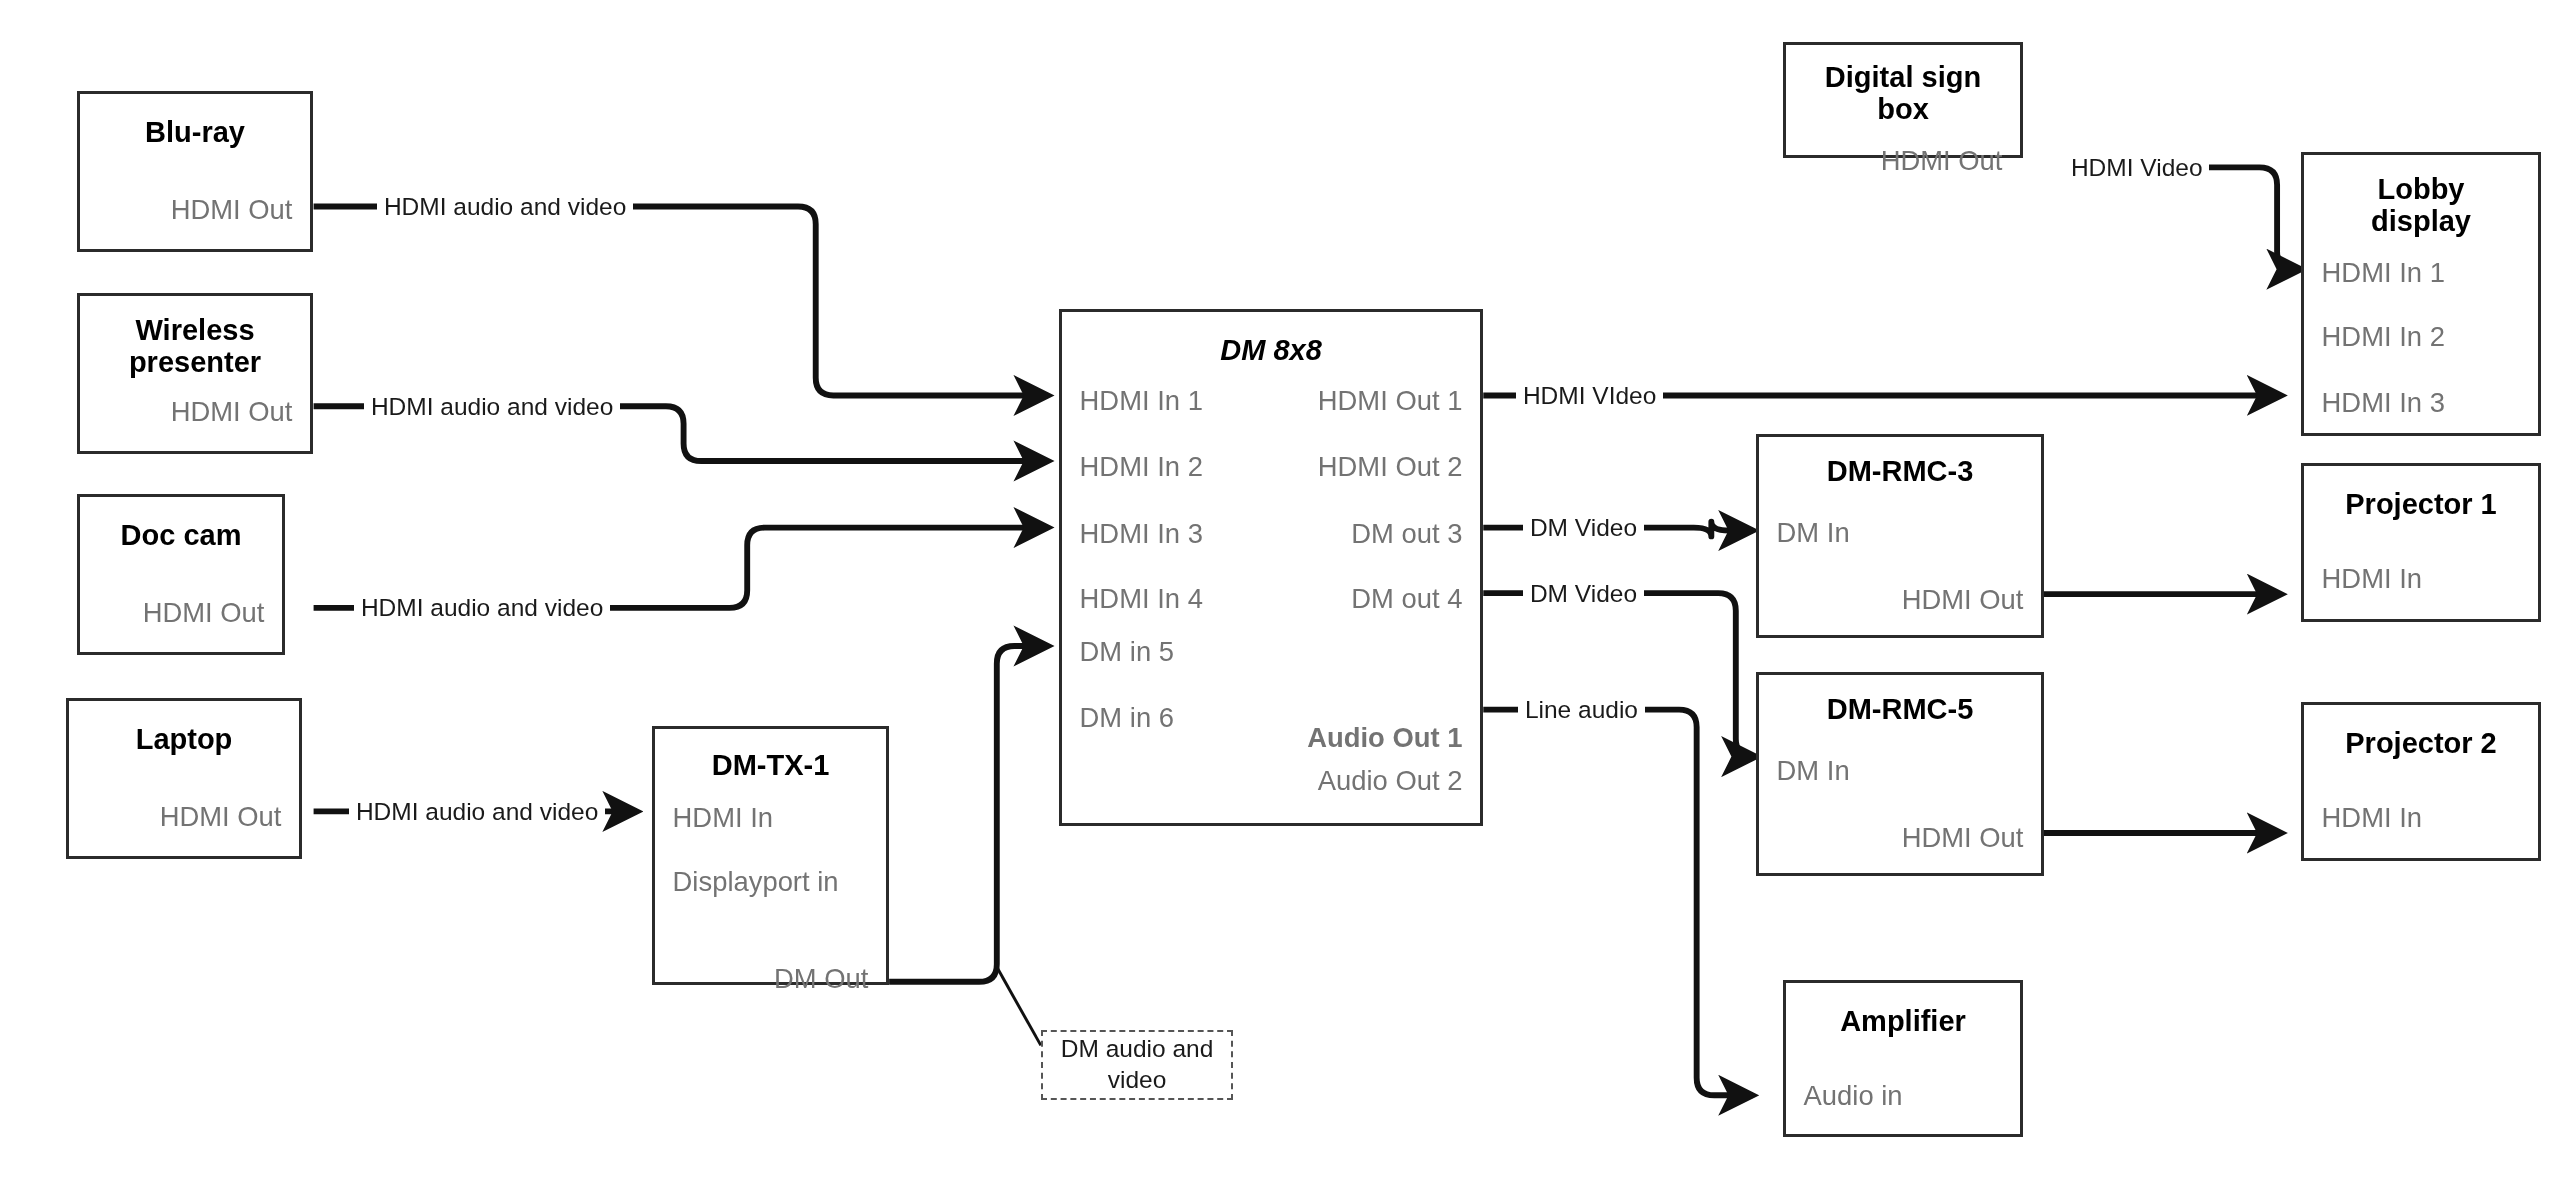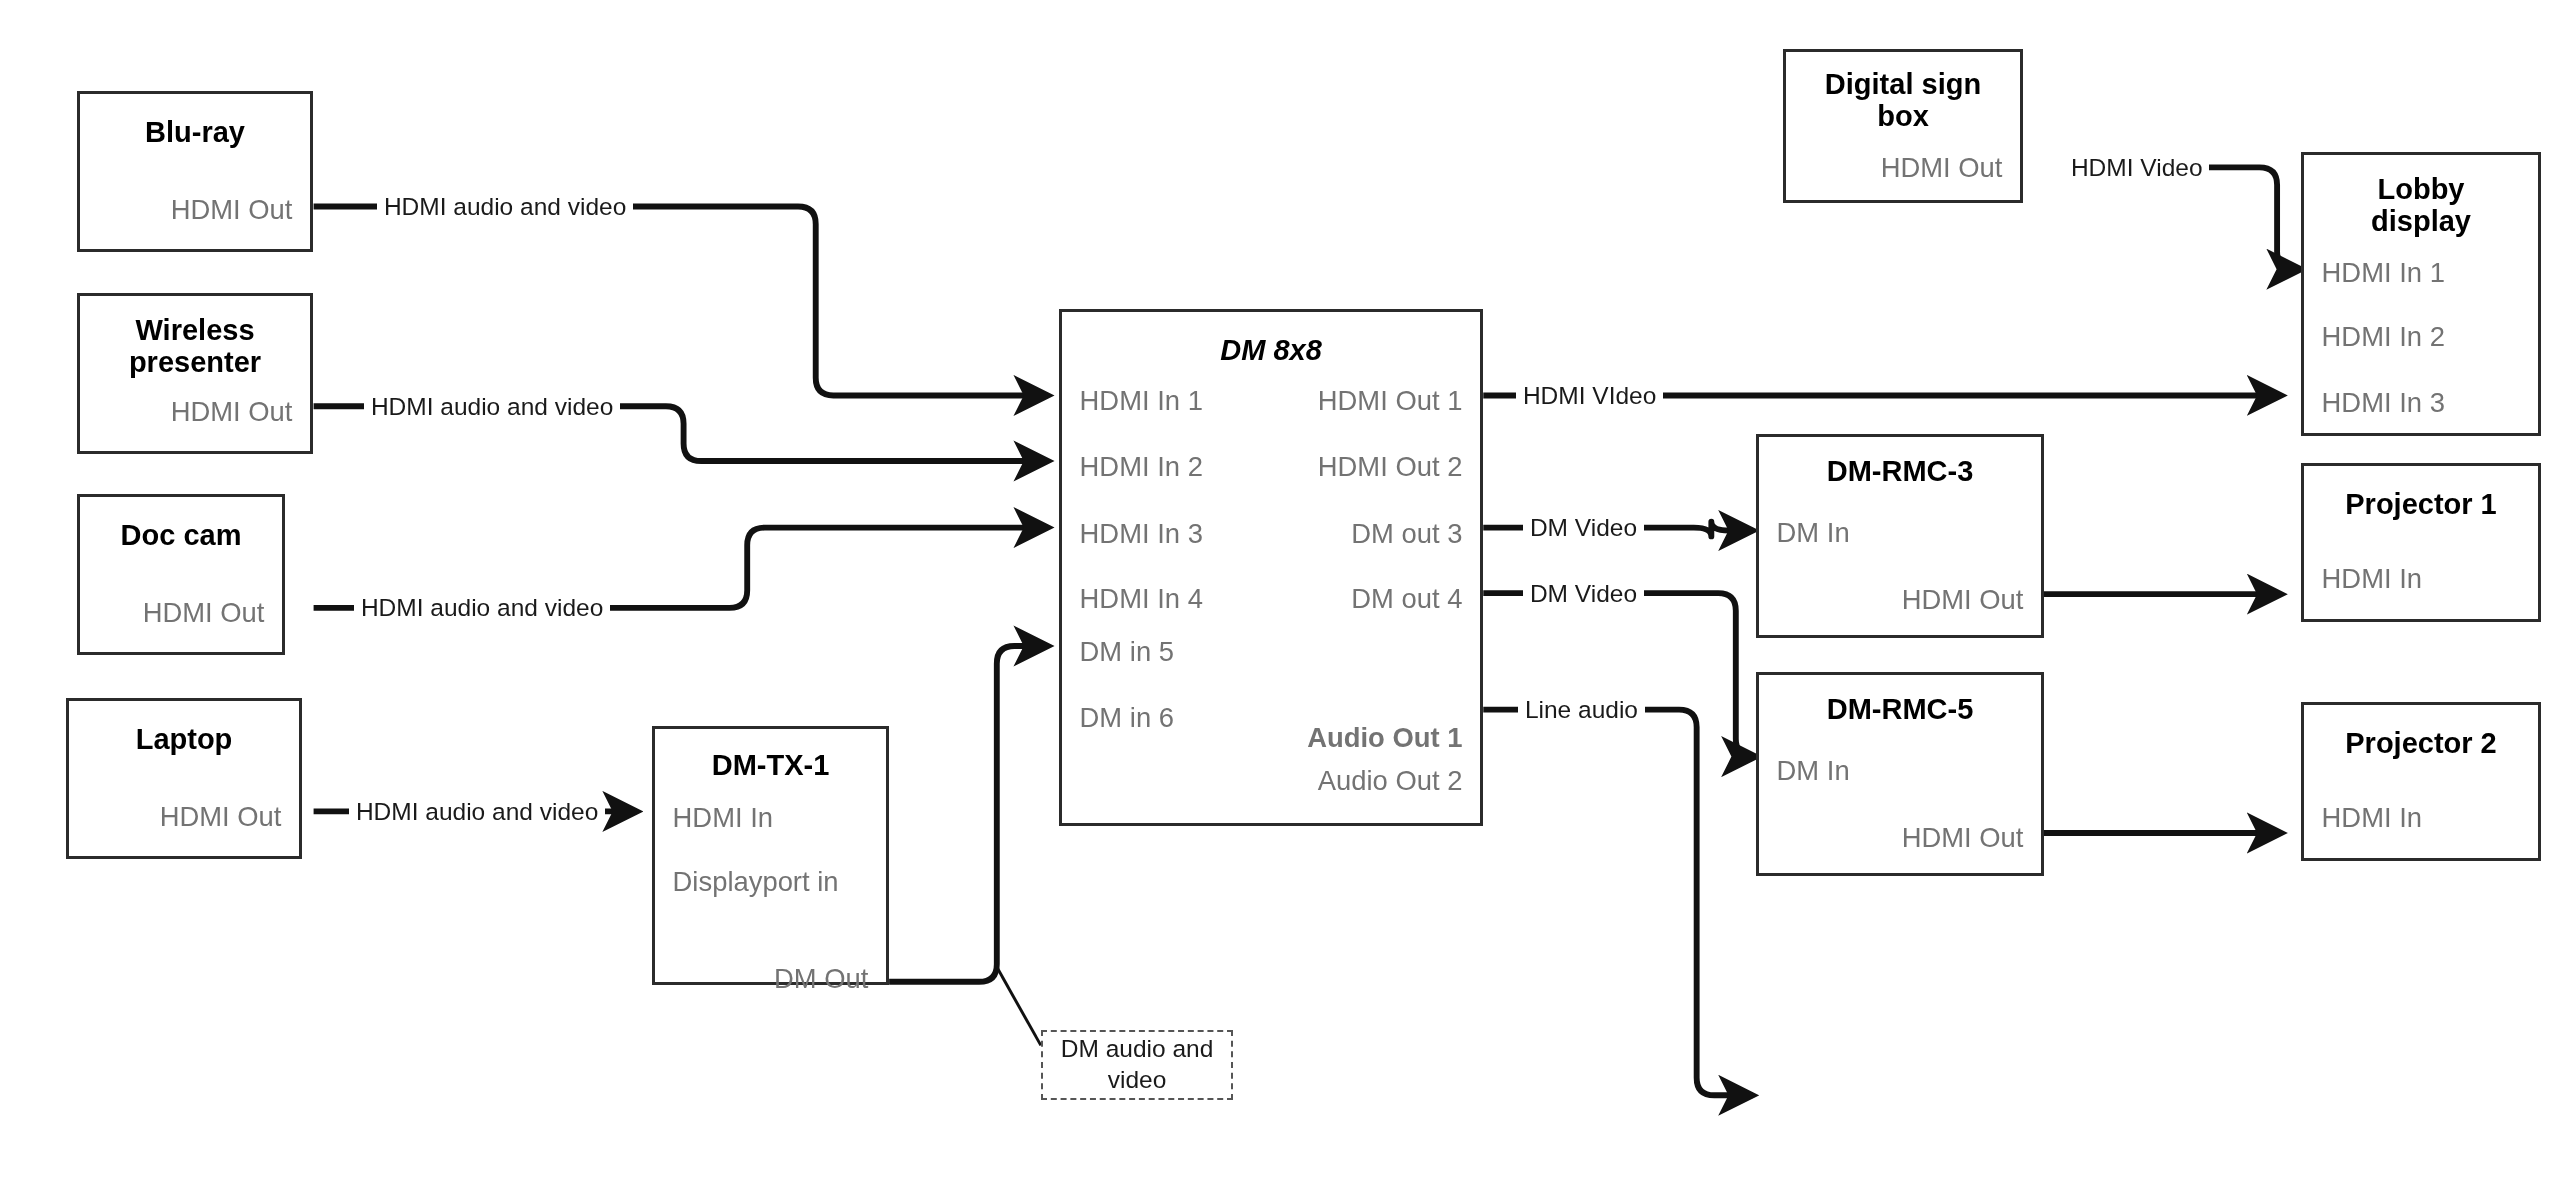--- a/index.html
+++ b/index.html
@@ -170,21 +170,21 @@
     <div class="port left" style="top:392px;">DM in 6</div>
 
     <div class="port right" style="top:75px;">HDMI Out 1</div>
     <div class="port right" style="top:141px;">HDMI Out 2</div>
     <div class="port right" style="top:208px;">DM out 3</div>
     <div class="port right" style="top:273px;">DM out 4</div>
     <div class="port right" style="top:412px;font-weight:bold;">Audio Out 1</div>
     <div class="port right" style="top:455px;">Audio Out 2</div>
   </div>
 
-  <div class="node" style="left:1783px; top:49px; width:240px; height:154px;">
+  <div class="node" style="left:1783px; top:42px; width:240px; height:116px;">
     <div class="node-title" style="top:15.7px; white-space:pre-line;">Digital sign
 box</div>
     <div class="port right" style="top:102px;">HDMI Out</div>
   </div>
 
   <div class="node" style="left:2301px; top:152px; width:240px; height:284px;">
     <div class="node-title" style="top:17.6px; white-space:pre-line;">Lobby
 display</div>
     <div class="port left" style="top:104px;">HDMI In 1</div>
     <div class="port left" style="top:168px;">HDMI In 2</div>
@@ -206,15 +206,19 @@
   <div class="node" style="left:2301px; top:463px; width:240px; height:159px;">
     <div class="node-title" style="top:21.5px;">Projector 1</div>
     <div class="port left" style="top:99px;">HDMI In</div>
   </div>
 
   <div class="node" style="left:2301px; top:702px; width:240px; height:159px;">
     <div class="node-title" style="top:21.5px;">Projector 2</div>
     <div class="port left" style="top:99px;">HDMI In</div>
   </div>
 
+  <div class="node" style="left:1783px; top:980px; width:240px; height:157px;">
+    <div class="node-title" style="top:21.5px;">Amplifier</div>
+    <div class="port left" style="top:99px;">Audio in</div>
+  </div>
 
 </div>
 
 
 </body></html>

